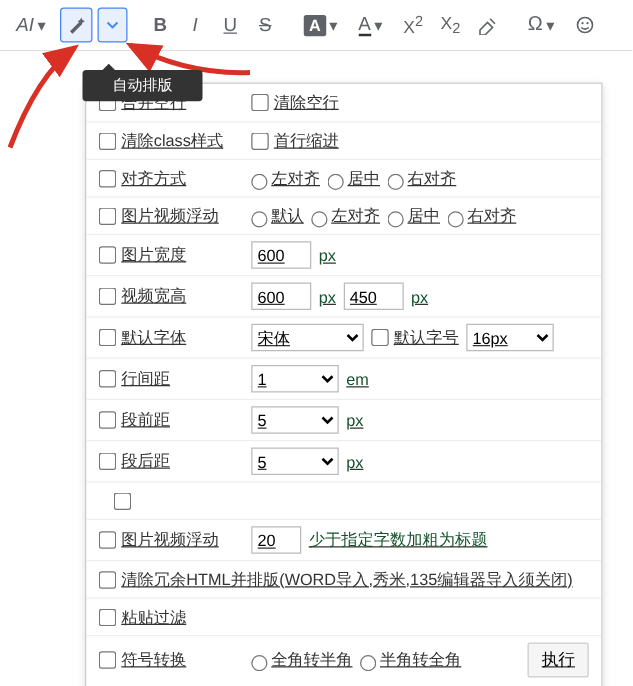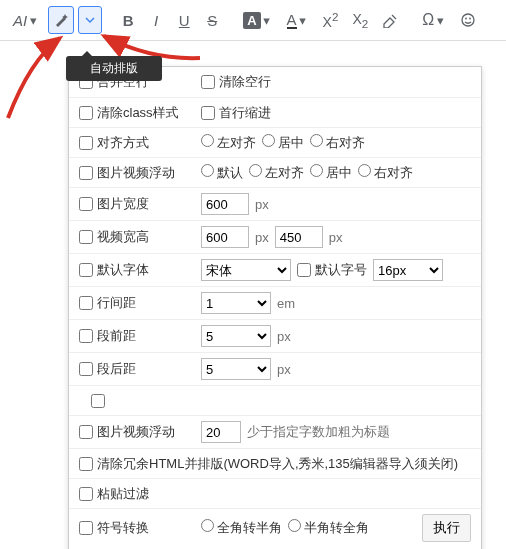--- a/index.html
+++ b/index.html
@@ -16,30 +16,30 @@
   .s { text-decoration: line-through; font-size:15px; color:#5f6368;}
   .box-a { background:#5f6368; color:#fff; padding:1px 4px; font-size:13px; font-weight:bold; border-radius:2px;}
   .ul-a { color:#5f6368; font-size:15px; }
   .ul-a .uline{ display:block; height:2px; background:#333; margin-top:-1px;}
   .sup,.sub{ font-size:14px; color:#5f6368;}
   .omega{ font-size:16px; color:#5f6368;}
   .tooltip { position:absolute; top:56px; left:66px; background:#333; color:#fff; padding:4px 24px; font-size:12px; border-radius:3px; z-index:20; white-space:nowrap;}
   .tooltip::before { content:""; position:absolute; top:-5px; left:16px; border:5px solid transparent; border-bottom-color:#333; border-top:none;}
   .arrow { position:absolute; pointer-events:none; }
   .panel { position:absolute; left:68px; top:66px; width:414px; border:1px solid #ccc; background:#fff; z-index:5; box-shadow:0 2px 6px rgba(0,0,0,.15); padding-bottom:8px;}
-  .row { display:flex; align-items:center; padding:5px 10px; min-height:30px; gap:6px; flex-wrap:wrap;}
+  .row { display:flex; align-items:center; padding:5px 10px; min-height:30px; gap:6px; flex-wrap:wrap;text-decoration:underline;}
   .row + .row { border-top:1px solid #eee;}
   .chk { display:inline-flex; align-items:center; gap:4px; white-space:nowrap;}
   .chk input[type=checkbox]{ width:14px; height:14px; margin:0;}
-  .rad { display:inline-flex; align-items:flex-start; gap:3px; white-space:nowrap;}
+  .rad { display:inline-flex; align-items:flex-end; gap:3px; white-space:nowrap;}
   .rad input[type=radio]{ width:13px; height:13px; margin:0;}
   .lbl{ min-width:104px; display:inline-flex; align-items:center; gap:4px;}
   .txt { border:1px solid #bbb; height:22px; padding:0 4px; font-size:13px;}
   .sel { border:1px solid #bbb; height:22px; font-size:13px; background:#fff;}
-  .unit{ color:#737373;}
+  .unit{ color:#14532d;}
   .exec-btn{ margin-left:auto; border:1px solid #ccc; background:#f5f5f5; padding:4px 10px; cursor:pointer; border-radius:2px;}
   .col2 { margin-left:12px;}
 </style>
 </head>
 <body>
 
 <div class="toolbar">
   <div class="tbtn">
       <span class="ai-txt">AI</span>
       <span class="caret">▾</span>

